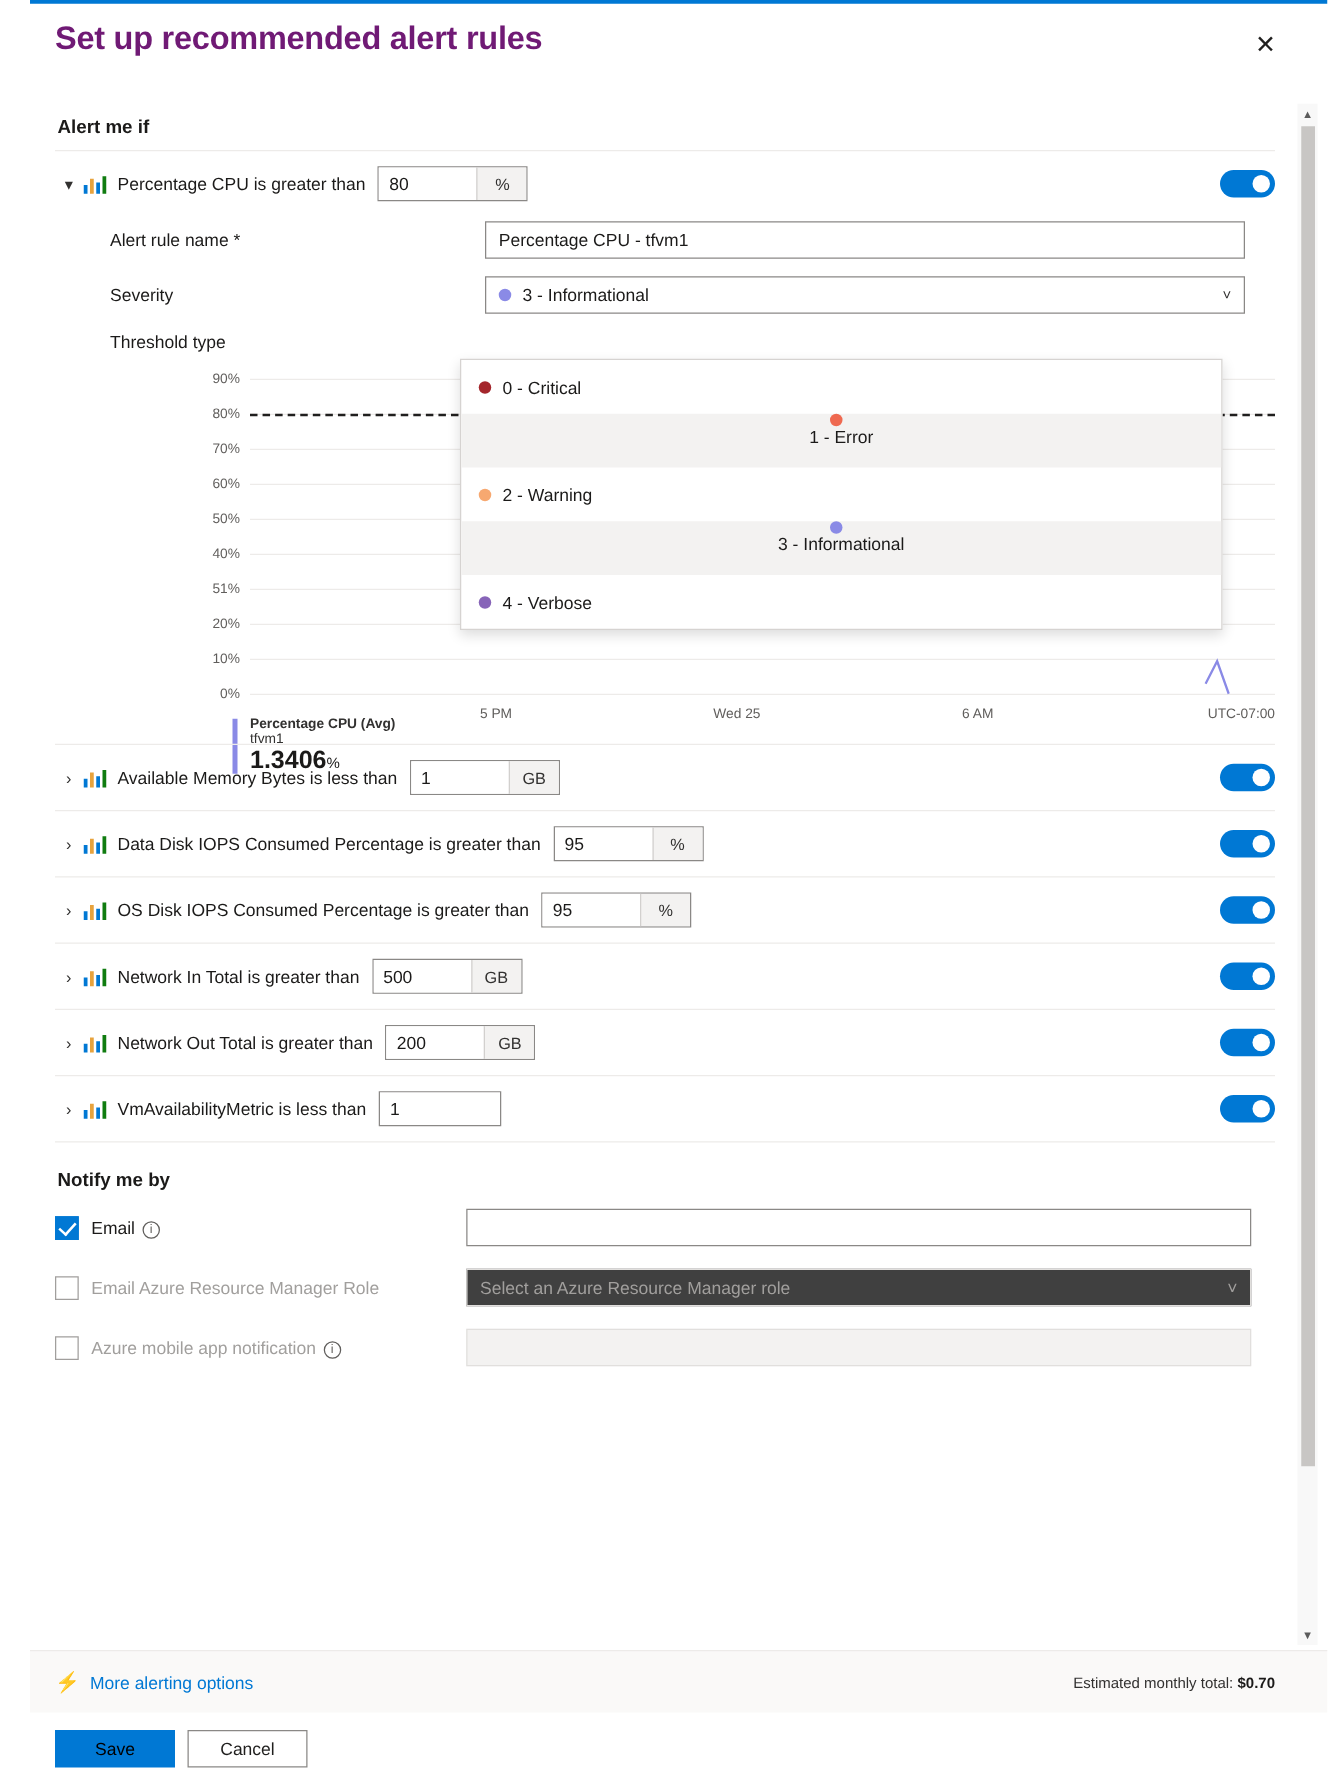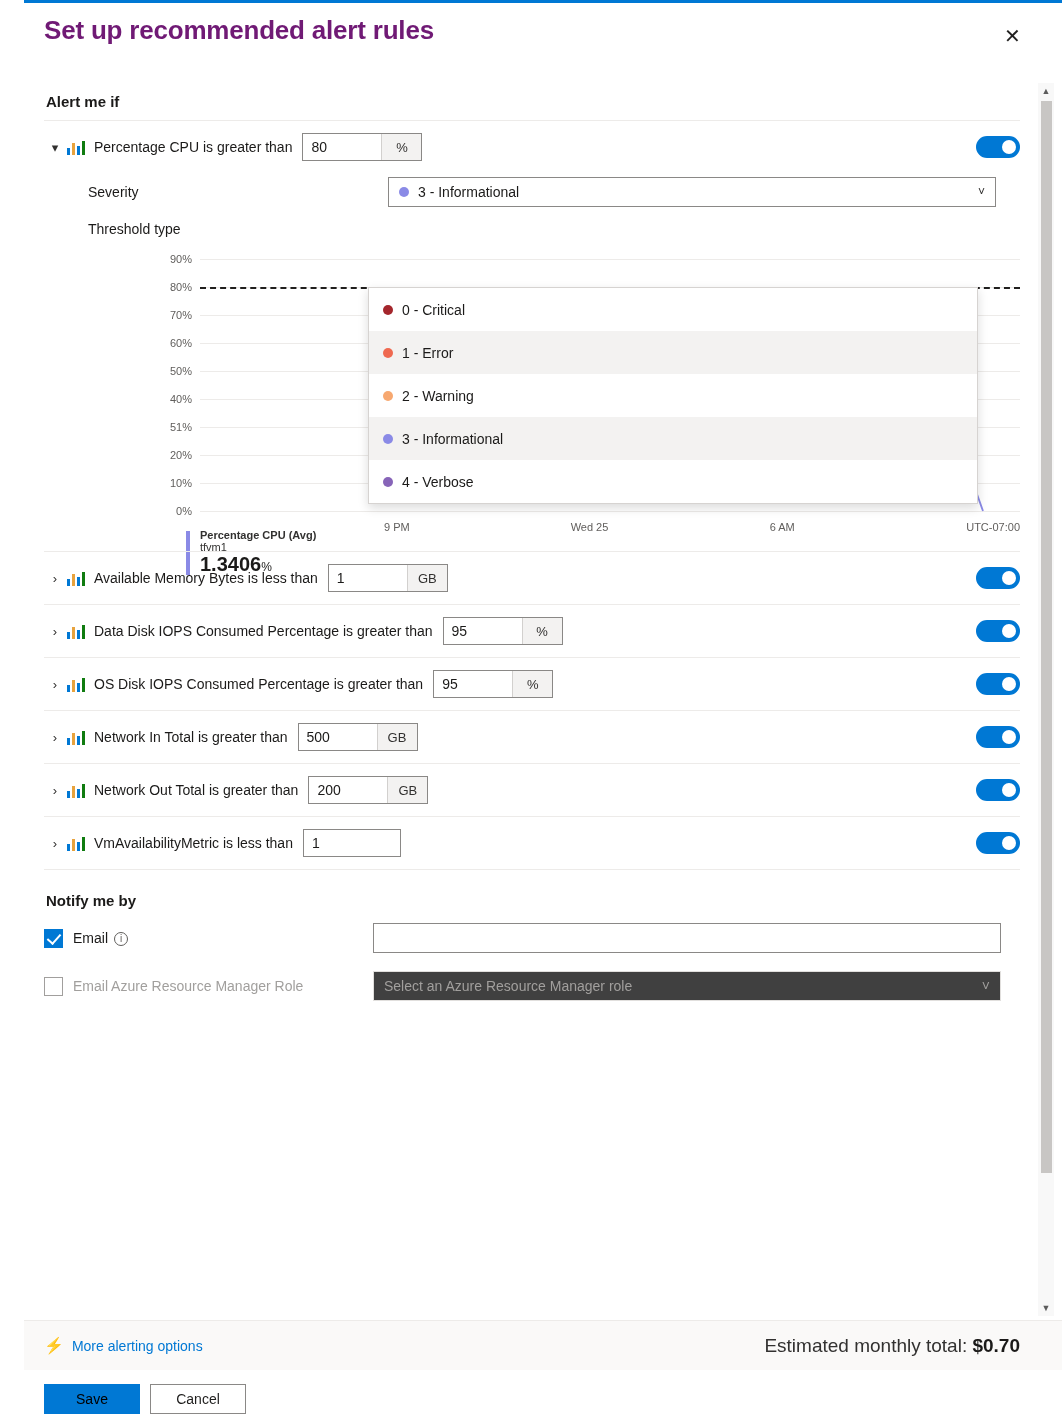--- a/index.html
+++ b/index.html
@@ -115,21 +115,21 @@
 
   .dropdown {
     position:absolute; left: 344px; top: 212px; width: 610px;
     background:#fff; border:1px solid #d6d3d1;
     box-shadow: 0 4px 10px rgba(0,0,0,.14);
     z-index: 40;
   }
   .dd-item {
     height: 43px; display:flex; align-items:center; padding: 0 14px; font-size:14px; cursor:pointer;
   }
-  .dd-item.alt { background:#f3f2f1; }
+  .dd-item.alt { background:#f3f2f1;flex-direction:column; }
 
   
   .chart-wrap { position:relative; height: 300px; margin: 6px 0 0 0; }
   .chart-area { position:absolute; left: 112px; right: 0; top: 8px; height: 258px; }
   .gridline { position:absolute; left:0; right:0; height:1px; background:#edebe9; }
   .ytick {
     position:absolute; right: 100%; margin-right:8px; transform: translateY(-50%);
     font-size: 11px; color:#605e5c; white-space:nowrap;text-align:right;
   }
   .threshold {
@@ -187,21 +187,21 @@
   .sbar .thumb { position:absolute; left:3px; top:18px; width:11px; height: 1072px; background:#c8c6c4; }
 
   
   .footer-bar {
     position:absolute; left:0; right:0; bottom: 58px; height: 50px;
     border-top:1px solid #edebe9; background:#faf9f8;
     display:flex; align-items:center; padding: 0 42px 0 20px;
   }
   .more-opts { display:flex; align-items:center; color:#0078d4; font-size:14px; cursor:pointer; }
   .bolt { color:#0078d4; margin-right:8px; font-size:16px; }
-  .est { margin-left:auto; font-size:19px; color:#323130; }
+  .est { margin-left:auto; font-size:12px; color:#323130; }
   .est b { color:#1b1a19; }
 
   .actions { position:absolute; left: 20px; bottom: 14px; display:flex; gap: 10px; }
   .btn {
     height: 30px; min-width: 96px; font-size: 14px; font-family:inherit; cursor:pointer;
     border:1px solid transparent; padding: 0 14px;
   }
   .btn.primary { background:#0078d4; color:#000000; }
   .btn.secondary { background:#fff; color:#201f1e; border:1px solid #8a8886; }
 </style>
@@ -230,20 +230,24 @@
           </span>
         <span class="rule-label">Percentage CPU is greater than</span>
         <span class="value-box">
           <input value="80" style="">
           <span class="unit">%</span>
         </span>
         <span class="toggle"></span>
       </div>
 
       <div class="detail">
+        <div class="field-row">
+          <span class="field-label">Alert rule name *</span>
+          <input class="text-input" value="Percentage CPU - tfvm1" style="">
+        </div>
 
         <div class="field-row">
           <span class="field-label">Severity</span>
           <span class="select-box">
             <span class="dot" style="background:#8a8ae6"></span>
             <span>3 - Informational</span>
             <span class="caret">˅</span>
           </span>
         </div>
 
@@ -274,21 +278,21 @@
             <div class="gridline" style="top:252px"></div>
             <div class="ytick" style="top:252px">0%</div>
 
             <div class="threshold" style="top:28px"></div>
 
             <svg width="100%" height="258" viewBox="0 0 886 258" preserveAspectRatio="none" style="position:absolute;left:0;top:0">
               <polyline points="826,244 836,226 846,252" fill="none" stroke="#8a8ae6" stroke-width="2"></polyline>
             </svg>
 
             <div class="xaxis">
-              <span class="xtick" style="left:24%">9 PM</span>
+              <span class="xtick" style="left:24%">5 PM</span>
               <span class="xtick" style="left:47.5%">Wed 25</span>
               <span class="xtick" style="left:71%">6 AM</span>
               <span class="xtick right">UTC-07:00</span>
             </div>
           </div>
 
           <div class="legend">
             <span class="legend-bar"></span>
             <div class="legend-title">Percentage CPU (Avg)</div>
             <div class="legend-sub">tfvm1</div>
@@ -404,20 +408,25 @@
 
       <div class="notify-row">
         <span class="cb disabled"></span>
         <span class="notify-label dim">Email Azure Resource Manager Role</span>
         <span class="notify-select">
           <span>Select an Azure Resource Manager role</span>
           <span class="caret">˅</span>
         </span>
       </div>
 
+      <div class="notify-row">
+        <span class="cb disabled"></span>
+        <span class="notify-label dim"><span>Azure mobile app notification</span><span class="info-i">i</span></span>
+        <input class="notify-input disabled" disabled="" value="" style="">
+      </div>
 
       <div style="height:40px"></div>
     </div>
 
     <div class="dropdown">
       <div class="dd-item">
         <span class="dot" style="background:#a4262c"></span>
         <span>0 - Critical</span>
       </div>
       <div class="dd-item alt">

